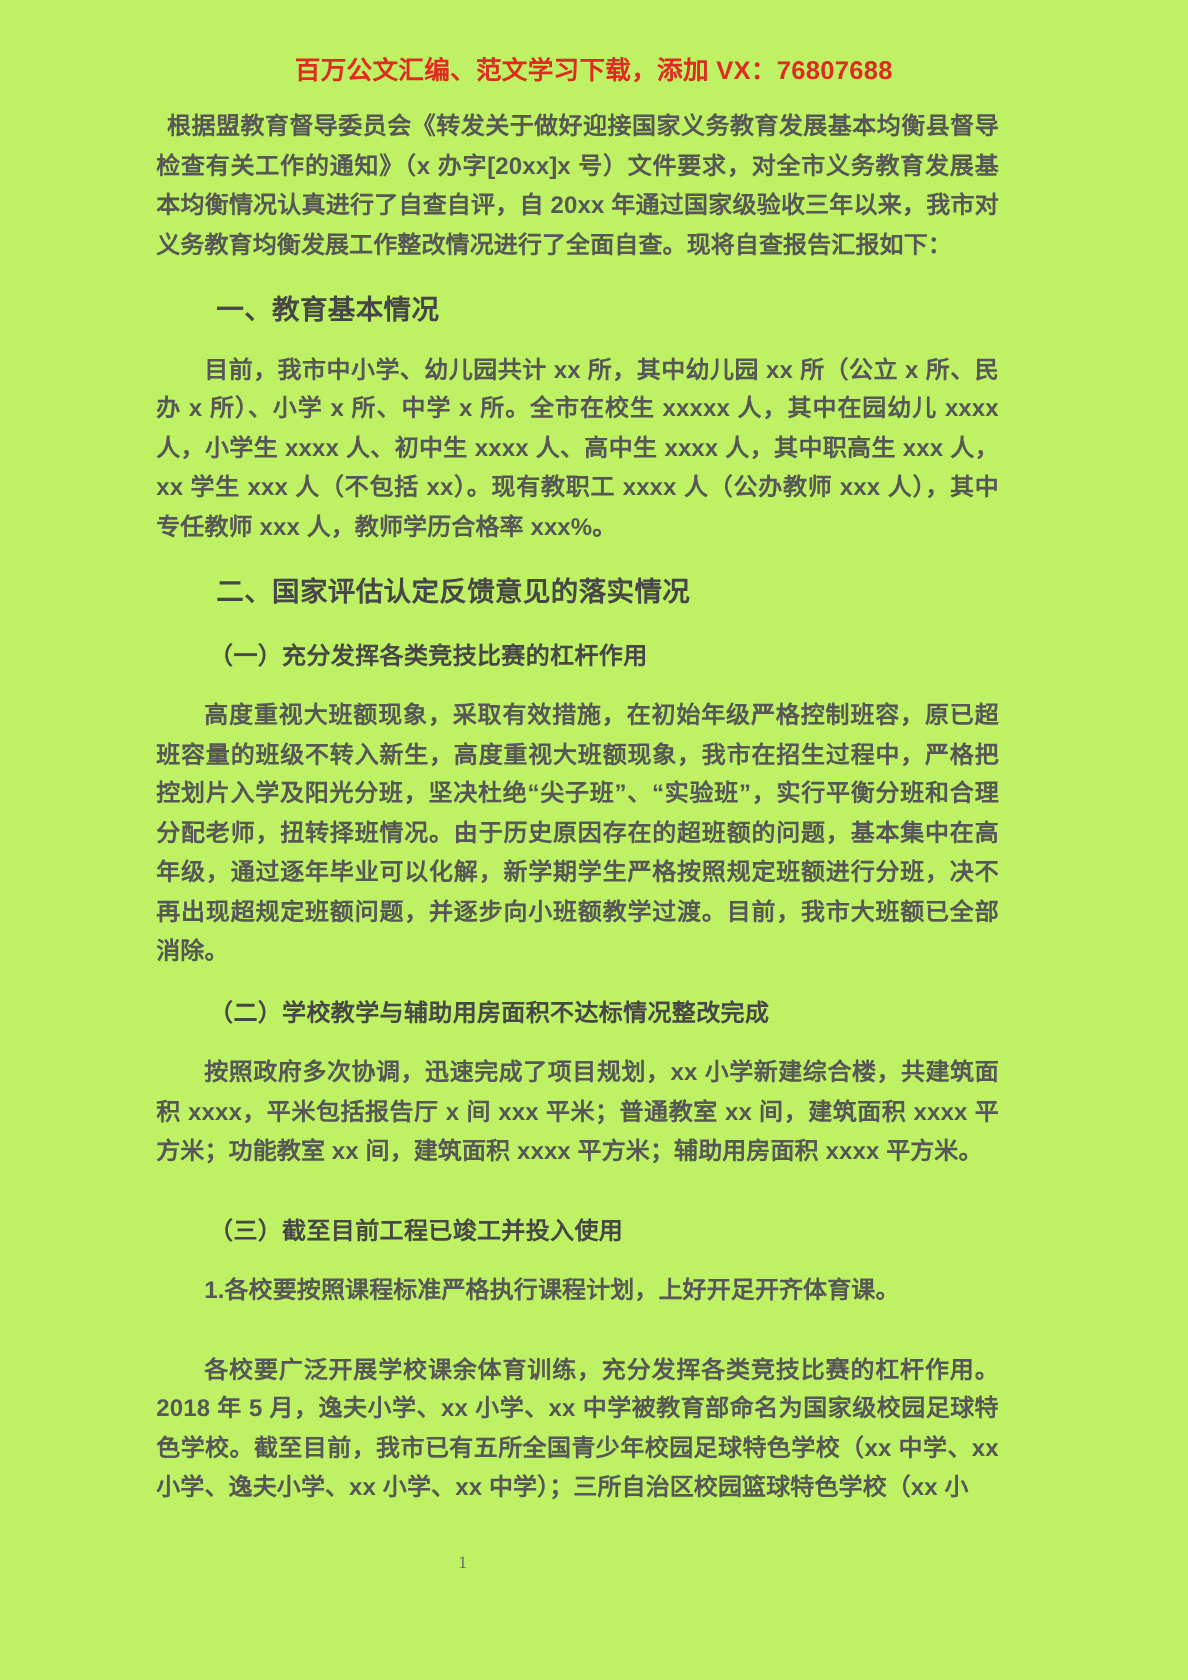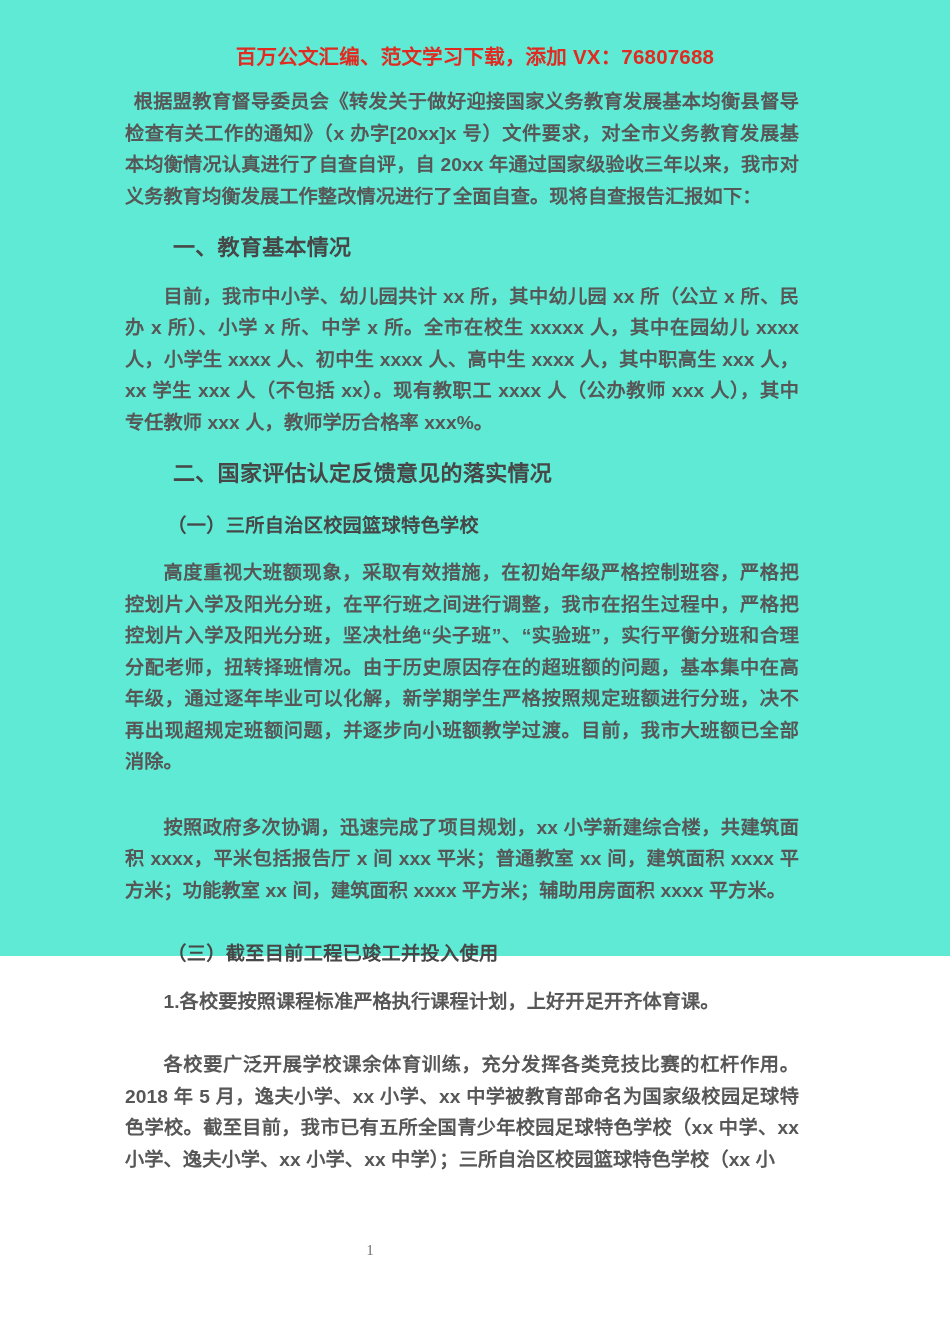--- a/index.html
+++ b/index.html
@@ -15,22 +15,22 @@
     overflow: hidden;
     font-family: "Liberation Sans", "DejaVu Sans", sans-serif;
     -webkit-font-smoothing: antialiased;
   }
 
   .page {
     position: absolute;
     left: 0;
     top: 0;
     width: 950px;
-    height: 956px;
-    background: #5eead4;
+    height: 1344px;
+    background: #bef264;
   }
 
   
   .promo-banner {
     position: absolute;
     left: 0;
     top: 42px;
     width: 950px;
     text-align: center;
     font-size: 20.5px;
@@ -124,28 +124,29 @@
     <div class="gap-sm"></div>
 
     <p class="para">目前，我市中小学、幼儿园共计 xx 所，其中幼儿园 xx 所（公立 x 所、民办 x 所）、小学 x 所、中学 x 所。全市在校生 xxxxx 人，其中在园幼儿 xxxx 人，小学生 xxxx 人、初中生 xxxx 人、高中生 xxxx 人，其中职高生 xxx 人，xx 学生 xxx 人（不包括 xx）。现有教职工 xxxx 人（公办教师 xxx 人），其中专任教师 xxx 人，教师学历合格率 xxx%。</p>
 
     <div class="gap-md"></div>
 
     <h2 class="heading-1">二、国家评估认定反馈意见的落实情况</h2>
 
     <div class="gap-md"></div>
 
-    <h3 class="heading-2">（一）三所自治区校园篮球特色学校</h3>
+    <h3 class="heading-2">（一）充分发挥各类竞技比赛的杠杆作用</h3>
 
     <div class="gap-md"></div>
 
-    <p class="para">高度重视大班额现象，采取有效措施，在初始年级严格控制班容，严格把控划片入学及阳光分班，在平行班之间进行调整，我市在招生过程中，严格把控划片入学及阳光分班，坚决杜绝“尖子班”、“实验班”，实行平衡分班和合理分配老师，扭转择班情况。由于历史原因存在的超班额的问题，基本集中在高年级，通过逐年毕业可以化解，新学期学生严格按照规定班额进行分班，决不再出现超规定班额问题，并逐步向小班额教学过渡。目前，我市大班额已全部消除。</p>
+    <p class="para">高度重视大班额现象，采取有效措施，在初始年级严格控制班容，原已超班容量的班级不转入新生，高度重视大班额现象，我市在招生过程中，严格把控划片入学及阳光分班，坚决杜绝“尖子班”、“实验班”，实行平衡分班和合理分配老师，扭转择班情况。由于历史原因存在的超班额的问题，基本集中在高年级，通过逐年毕业可以化解，新学期学生严格按照规定班额进行分班，决不再出现超规定班额问题，并逐步向小班额教学过渡。目前，我市大班额已全部消除。</p>
 
     <div class="gap-lg"></div>
 
+    <h3 class="heading-2">（二）学校教学与辅助用房面积不达标情况整改完成</h3>
 
     <div class="gap-md"></div>
 
     <p class="para">按照政府多次协调，迅速完成了项目规划，xx 小学新建综合楼，共建筑面积 xxxx，平米包括报告厅 x 间 xxx 平米；普通教室 xx 间，建筑面积 xxxx 平方米；功能教室 xx 间，建筑面积 xxxx 平方米；辅助用房面积 xxxx 平方米。</p>
 
     <div class="gap-md"></div>
 
 
     <div class="gap-md"></div>
 

